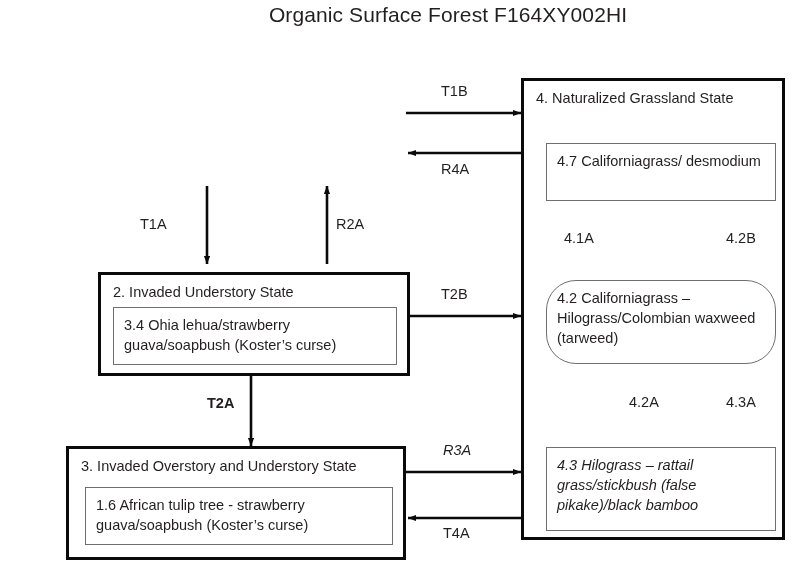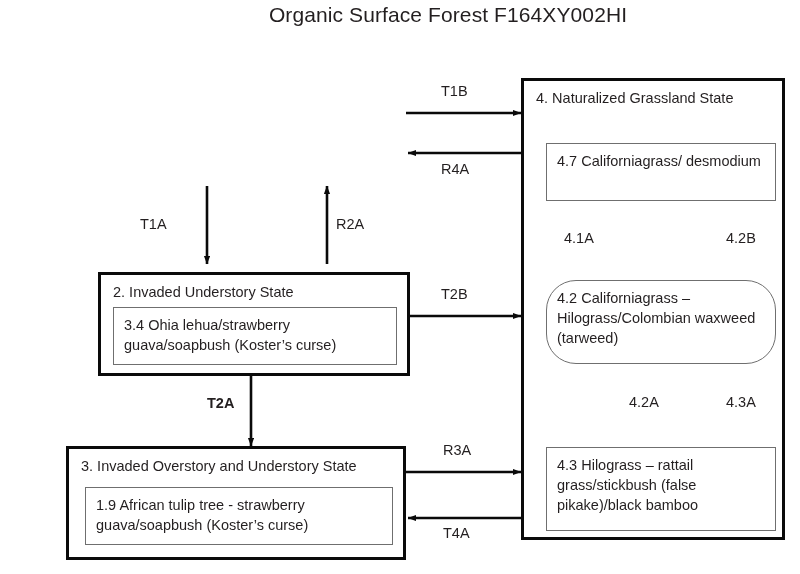--- a/index.html
+++ b/index.html
@@ -132,46 +132,46 @@
   <div class="state-box" style="left:98px; top:264px; width:312px; height:104px;margin-top:8px;">
     <div class="state-title">2. Invaded Understory State</div>
     <div class="phase-box" style="left:12px; top:32px; width:284px; height:58px;">
       <div class="phase-text">3.4 Ohia lehua/strawberry guava/soapbush (Koster’s curse)</div>
     </div>
   </div>
 
   <div class="state-box" style="left:66px; top:446px; width:340px; height:114px;">
     <div class="state-title">3. Invaded Overstory and Understory State</div>
     <div class="phase-box" style="left:16px; top:38px; width:308px; height:58px;">
-      <div class="phase-text">1.9 African tulip tree - strawberry guava/soapbush (Koster’s curse)</div>
+      <div class="phase-text">1.6 African tulip tree - strawberry guava/soapbush (Koster’s curse)</div>
     </div>
   </div>
 
   <div class="state-box" style="left:521px; top:78px; width:264px; height:462px;">
     <div class="state-title">4. Naturalized Grassland State</div>
 
     <div class="phase-box" style="left:22px; top:62px; width:230px; height:58px;">
       <div class="phase-text">4.7 Californiagrass/ desmodium</div>
     </div>
 
     <div class="phase-box" style="left:22px; top:199px; width:230px; height:84px;border-radius:30px;">
       <div class="phase-text">4.2 Californiagrass – Hilograss/Colombian waxweed (tarweed)</div>
     </div>
 
-    <div class="phase-box" style="left:22px; top:366px; width:230px; height:84px;">
+    <div class="phase-box" style="left:22px; top:366px; width:230px; height:84px;font-style:italic;">
       <div class="phase-text">4.3 Hilograss – rattail grass/stickbush (false pikake)/black bamboo</div>
     </div>
   </div>
 
   <div class="edge-label" style="left:441px; top:83px;">T1B</div>
   <div class="edge-label" style="left:441px; top:161px;">R4A</div>
   <div class="edge-label" style="left:140px; top:216px;text-align:right;">T1A</div>
   <div class="edge-label" style="left:336px; top:216px;">R2A</div>
   <div class="edge-label" style="left:441px; top:286px;">T2B</div>
   <div class="edge-label" style="left:207px; top:395px;font-weight:bold;">T2A</div>
-  <div class="edge-label" style="left:443px; top:442px;">R3A</div>
+  <div class="edge-label" style="left:443px; top:442px;font-style:italic;">R3A</div>
   <div class="edge-label" style="left:443px; top:525px;">T4A</div>
   <div class="edge-label" style="left:564px; top:230px;text-align:center;">4.1A</div>
   <div class="edge-label" style="left:726px; top:230px;">4.2B</div>
   <div class="edge-label" style="left:596px; top:394px;margin-left:33px;">4.2A</div>
   <div class="edge-label" style="left:726px; top:394px;">4.3A</div>
 
 </div>
 
 </body></html>

